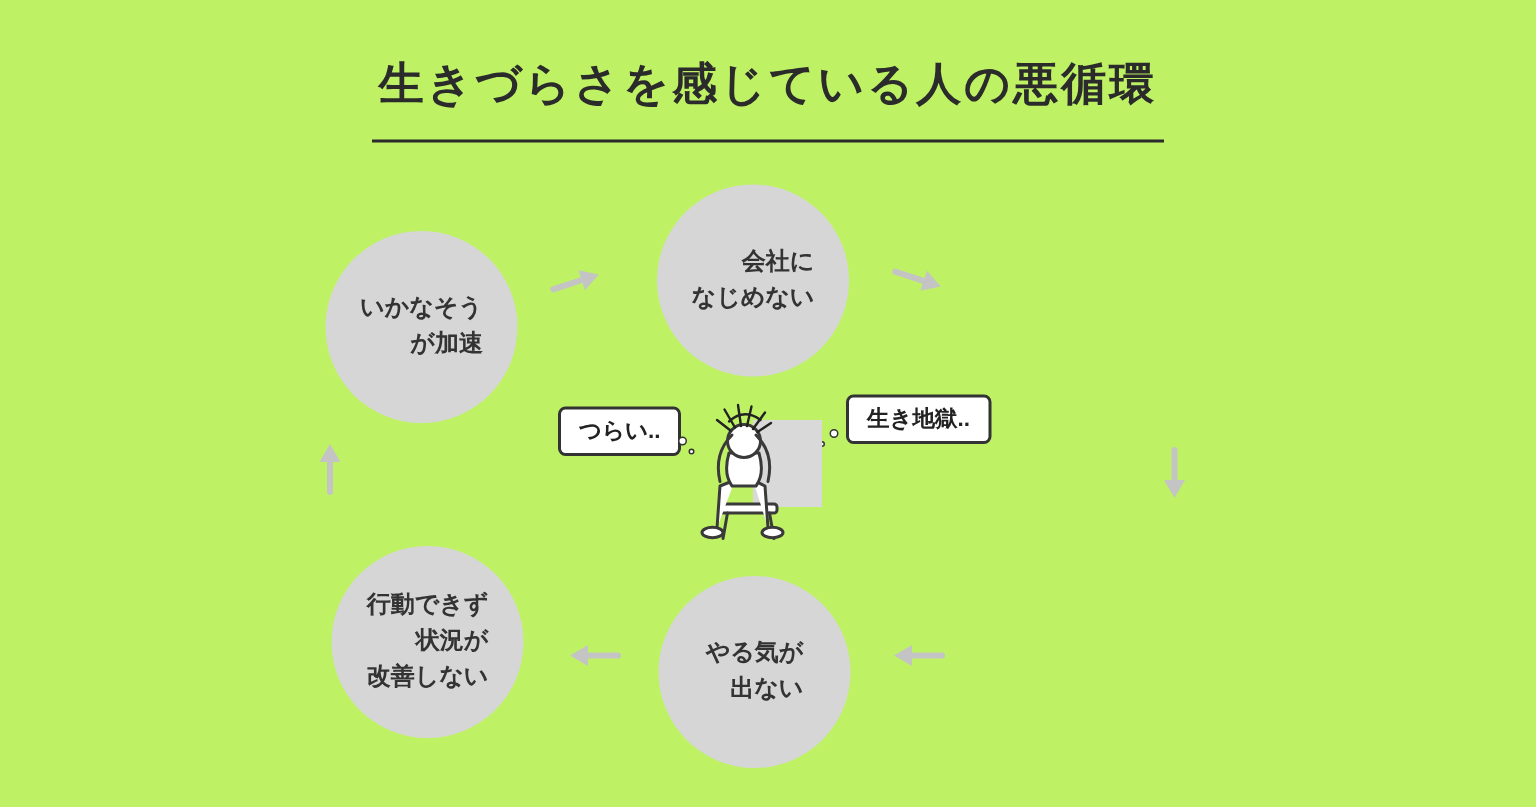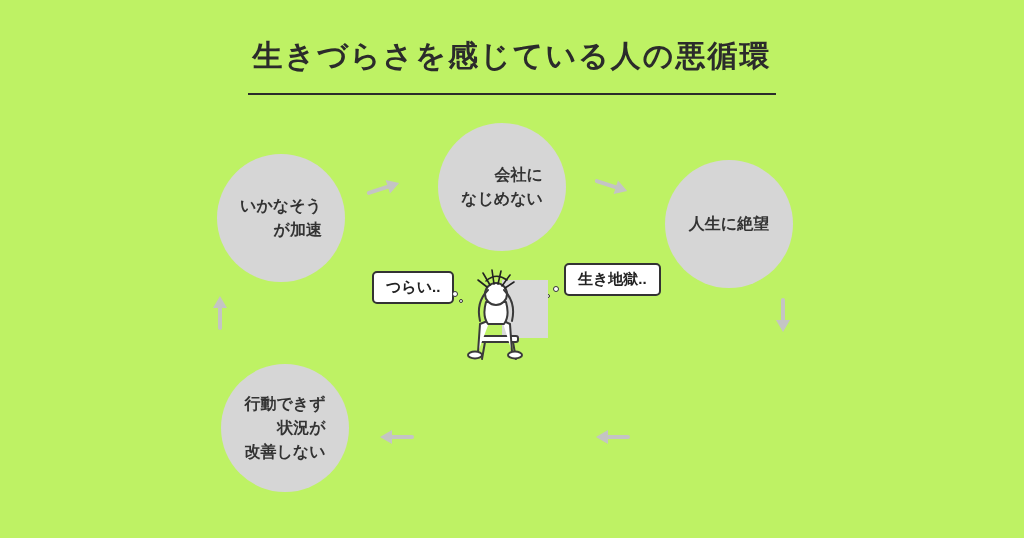--- a/index.html
+++ b/index.html
@@ -108,22 +108,23 @@
   </div>
 
   <div class="circle node-suffering">
     <span class="circle-label">いかなそう
 が加速</span>
   </div>
   <div class="circle node-company">
     <span class="circle-label">会社に
 なじめない</span>
   </div>
-  <div class="circle node-despair">
-    <span class="circle-label">人生に絶望</span>
+  <div class="circle node-motivation">
+    <span class="circle-label">やる気が
+出ない</span>
   </div>
   <div class="circle node-action">
     <span class="circle-label">行動できず
 状況が
 改善しない</span>
   </div>
 
   <div class="arrow a1">
     <svg width="36" height="16" viewBox="0 0 36 16">
       <line x1="2" y1="8" x2="24" y2="8" stroke="#c4c4c4" stroke-width="4" stroke-linecap="round"></line>

